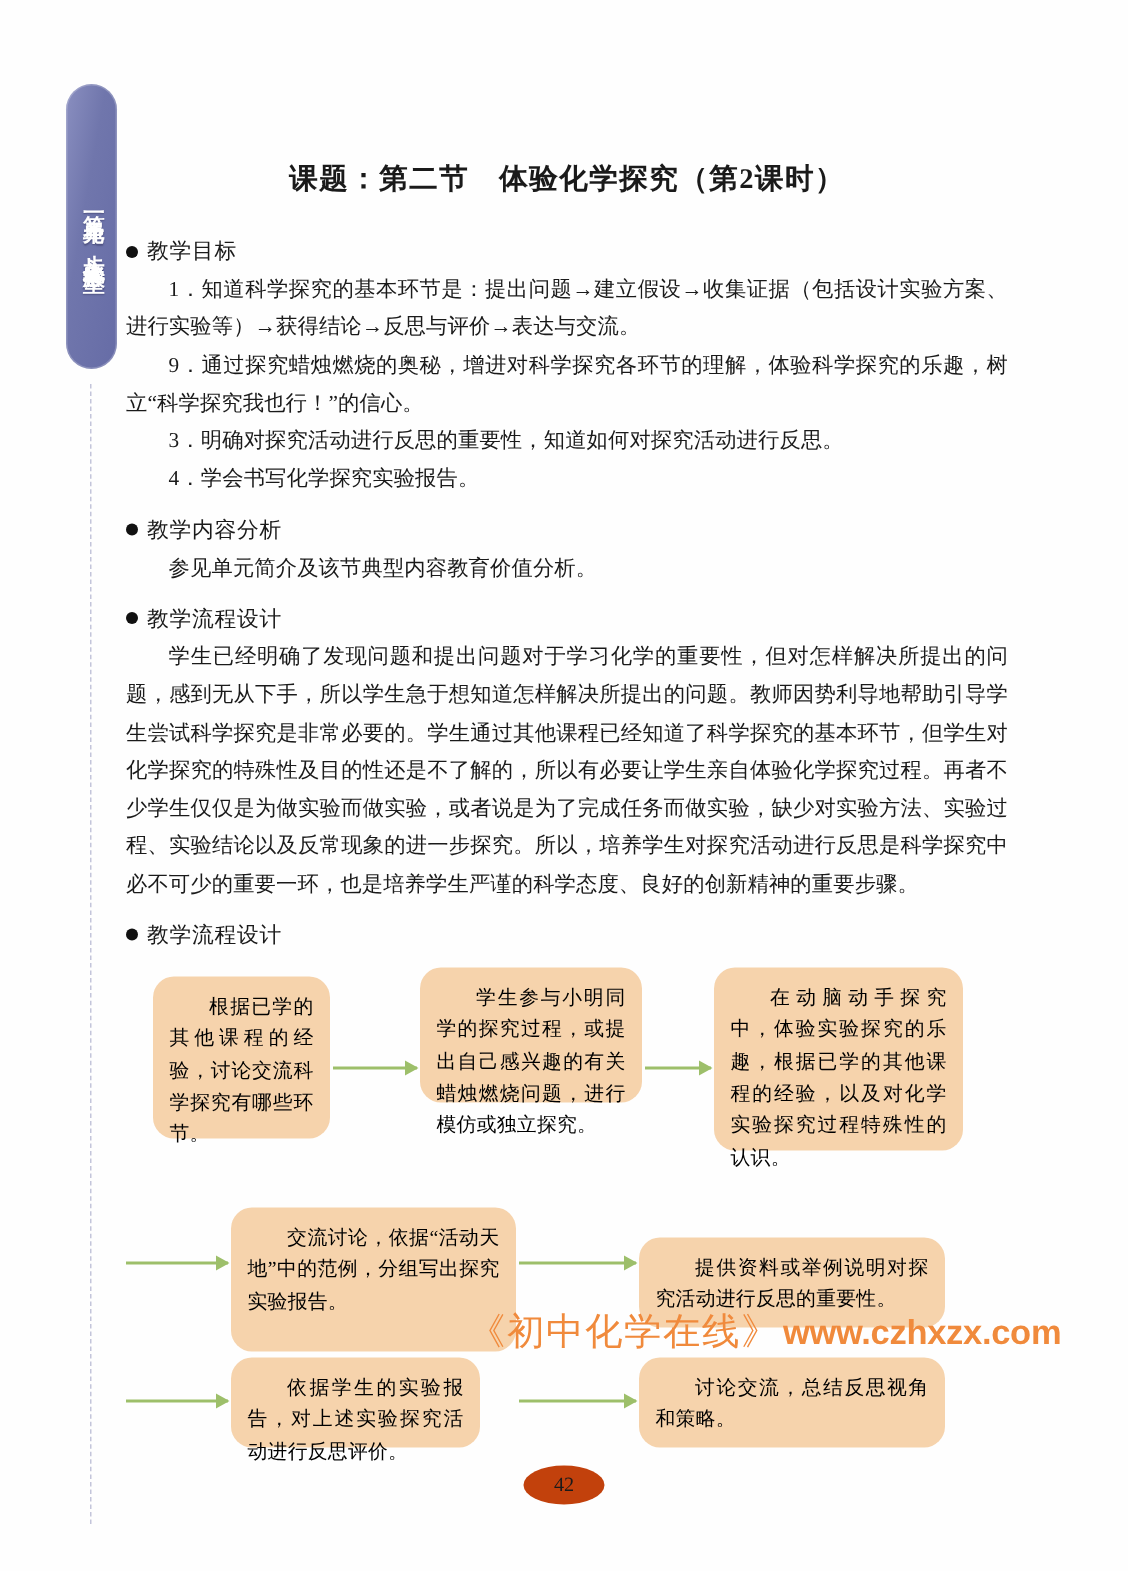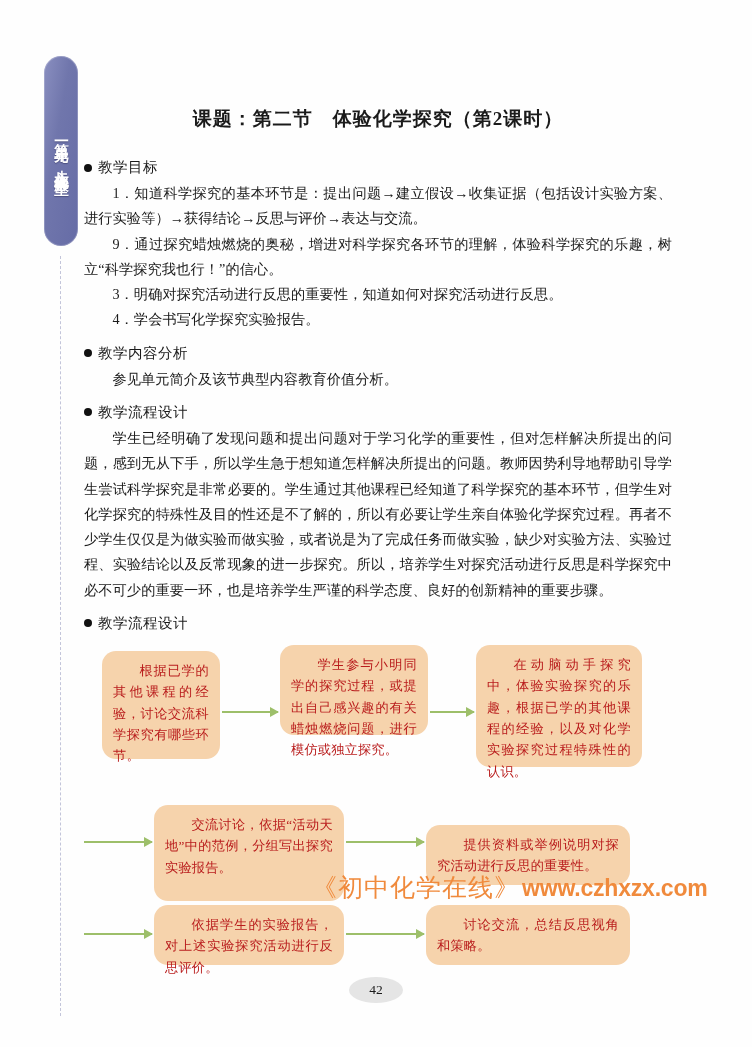--- a/index.html
+++ b/index.html
@@ -110,21 +110,21 @@
   
   #flow {
     position: relative;
     margin-top: 8px;
     height: 360px;
   }
   .fbox {
     position: absolute;
     background: #f6d3ac;
     border-radius: 14px;
-    color: #b91c1c;
+    color: #000000;
     font-size: 13.2px;
     line-height: 1.62;
     padding: 9px 11px;
     text-indent: 2em;
     text-align: justify;
     text-justify: inter-ideograph;
     box-sizing: border-box;
     font-family: "Liberation Serif", "DejaVu Serif", serif;
     letter-spacing: .2px;
   }
@@ -171,21 +171,21 @@
   }
 
   
   #page-number {
     position: absolute;
     left: 349px;
     top: 977px;
     width: 54px;
     height: 26px;
     border-radius: 50%;
-    background: #e5e5e5;
+    background: #c2410c;
     display: flex;
     align-items: center;
     justify-content: center;
     font-size: 13.5px;
     color: #1a1a1a;
     font-family: "Liberation Serif", "DejaVu Serif", serif;
   }
 </style>
 </head>
 <body>
@@ -235,21 +235,21 @@
       <div class="arrow" style="left:346px; top:70px; width:44px;"></div>
       <div class="fbox" style="left:392px; top:4px;   width:166px; height:122px;">在动脑动手探究中，体验实验探究的乐趣，根据已学的其他课程的经验，以及对化学实验探究过程特殊性的认识。</div>
 
       <div class="arrow" style="left:0px;   top:200px; width:68px;"></div>
 
       <div class="fbox" style="left:70px;  top:164px; width:190px; height:96px;">交流讨论，依据“活动天地”中的范例，分组写出探究实验报告。</div>
       <div class="arrow" style="left:262px; top:200px; width:78px;"></div>
       <div class="fbox" style="left:342px; top:184px; width:204px; height:60px;">提供资料或举例说明对探究活动进行反思的重要性。</div>
 
       <div class="arrow" style="left:0px;   top:292px; width:68px;"></div>
-      <div class="fbox" style="left:70px;  top:264px; width:190px; height:60px;">依据学生的实验报告，对上述实验探究活动进行反思评价。</div>
+      <div class="fbox" style="left:70px;  top:264px; width:166px; height:60px;">依据学生的实验报告，对上述实验探究活动进行反思评价。</div>
       <div class="arrow" style="left:262px; top:292px; width:78px;"></div>
       <div class="fbox" style="left:342px; top:264px; width:204px; height:60px;">讨论交流，总结反思视角和策略。</div>
 
     </div>
   </div>
 
   <div id="watermark">
     <span id="wm-cn">《初中化学在线》</span>
     <span id="wm-url">www.czhxzx.com</span>
   </div>

